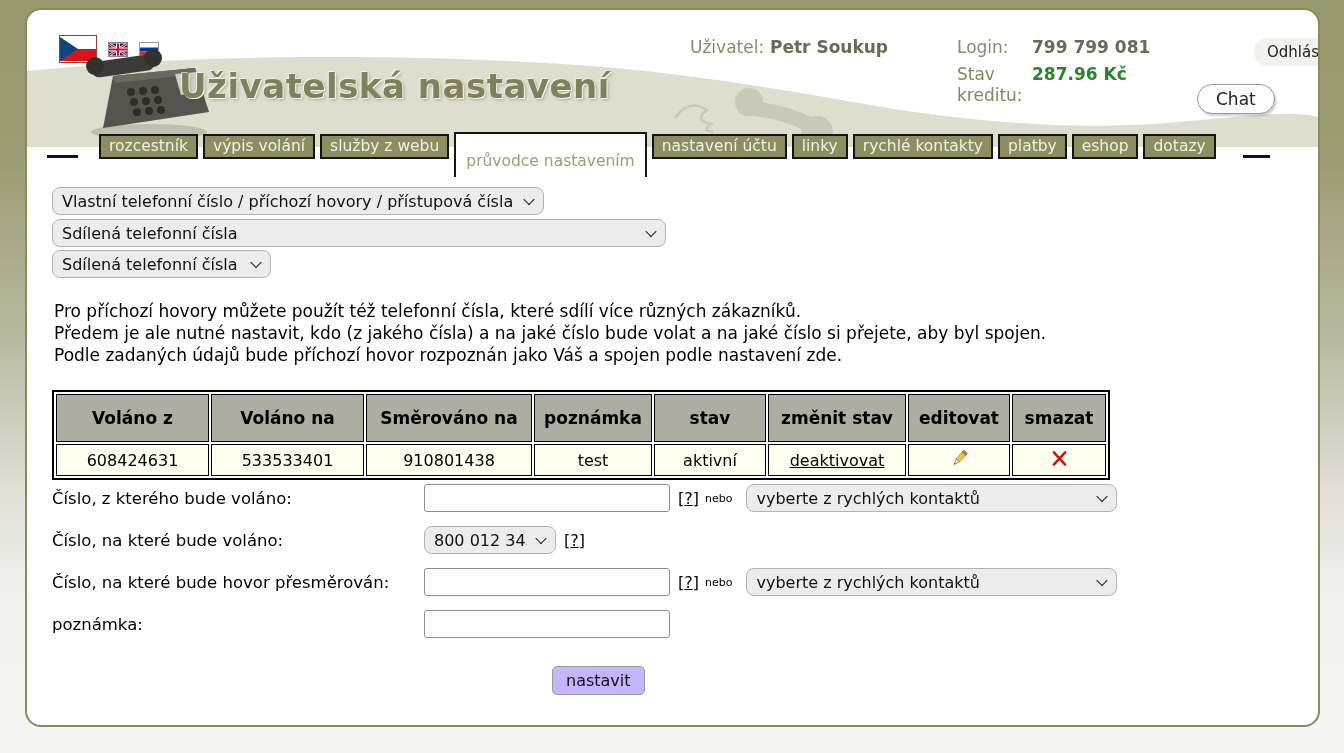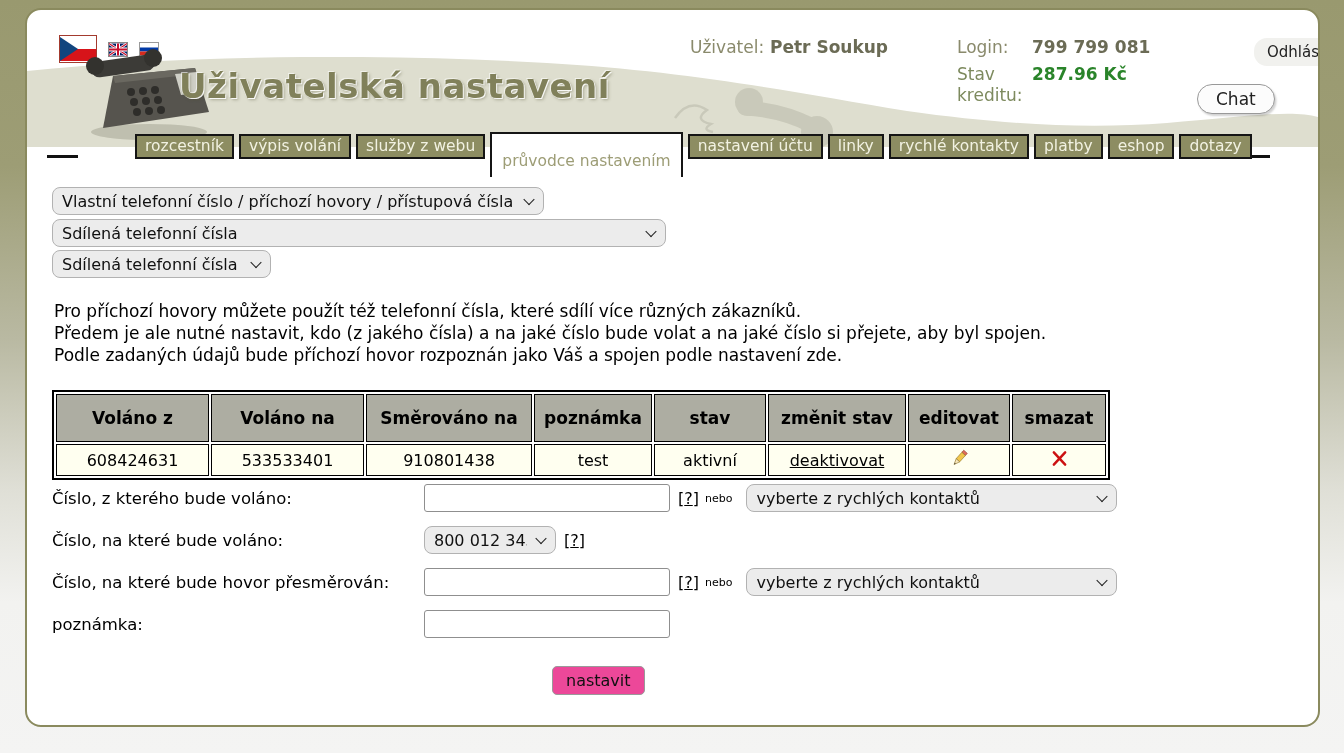--- a/index.html
+++ b/index.html
@@ -38,21 +38,21 @@
   .btn-chat{
     position:absolute;left:1170px;top:74px;background:#fcfcfc;border:1px solid #999;border-radius:15px;
     padding:4px 18px;font-size:17px;color:#222;font-family:inherit;cursor:pointer;
     box-shadow:1.5px 2px 2px rgba(0,0,0,.18);
   }
   
   .tabbar{position:absolute;left:0;top:124px;width:100%;height:36px;}
   .tabline{position:absolute;height:3px;background:#111;top:21px;}
   .tabline-left{left:20px;width:31px;}
   .tabline-right{left:1216px;width:27px;}
-  .tabs{position:absolute;left:72px;top:0;display:flex;gap:5px;align-items:flex-start;margin-left:36px;}
+  .tabs{position:absolute;left:72px;top:0;display:flex;gap:5px;align-items:flex-start;}
   .tab{
     background:#8d8d62;color:#f2f2e2;border:2px solid #151515;font-size:15.5px;
     padding:1px 8px 2px 8px;white-space:nowrap;cursor:pointer;
   }
   .tab.active{
     background:#ffffff;color:#9d9d76;border-bottom:none;margin-top:-2px;
     padding:18px 10px 7px 10px;position:relative;z-index:3;
   }
   
   .sel{position:relative;display:inline-block;}
@@ -94,21 +94,21 @@
   .frm input[type=text]{
     width:246px;height:28px;box-sizing:border-box;border:1px solid #8f8f8f;border-radius:3px;
     font-family:inherit;font-size:15px;padding:2px 7px;flex:none;
   }
   .help{font-size:16px;color:#000;margin-left:8px;white-space:nowrap;flex:none;}
   .help a{color:#000;text-decoration:underline;cursor:pointer;}
   .or-word{font-size:11px;margin-left:6px;flex:none;}
   .qc-sel{margin-left:14px;width:371px;flex:none;}
   .num-sel{width:132px;flex:none;}
   .btn-submit{
-    margin-left:500px;margin-top:14px;background:#ec4899;border:1px solid #9a9a9a;border-radius:5px;
+    margin-left:500px;margin-top:14px;background:#c4b5fd;border:1px solid #9a9a9a;border-radius:5px;
     font-family:inherit;font-size:16px;color:#111;padding:4px 13px;cursor:pointer;
   }
 </style>
 </head>
 <body>
 
 <div class="panel">
 
   <svg class="banner-svg" viewBox="0 0 1291 90" preserveAspectRatio="none">
     <path d="M0,14 C150,-2 350,-4 520,6 C660,14 760,34 880,54 C980,68 1060,72 1140,66 C1215,60 1265,52 1291,60 L1291,90 L0,90 Z" fill="#dedecf"></path>

